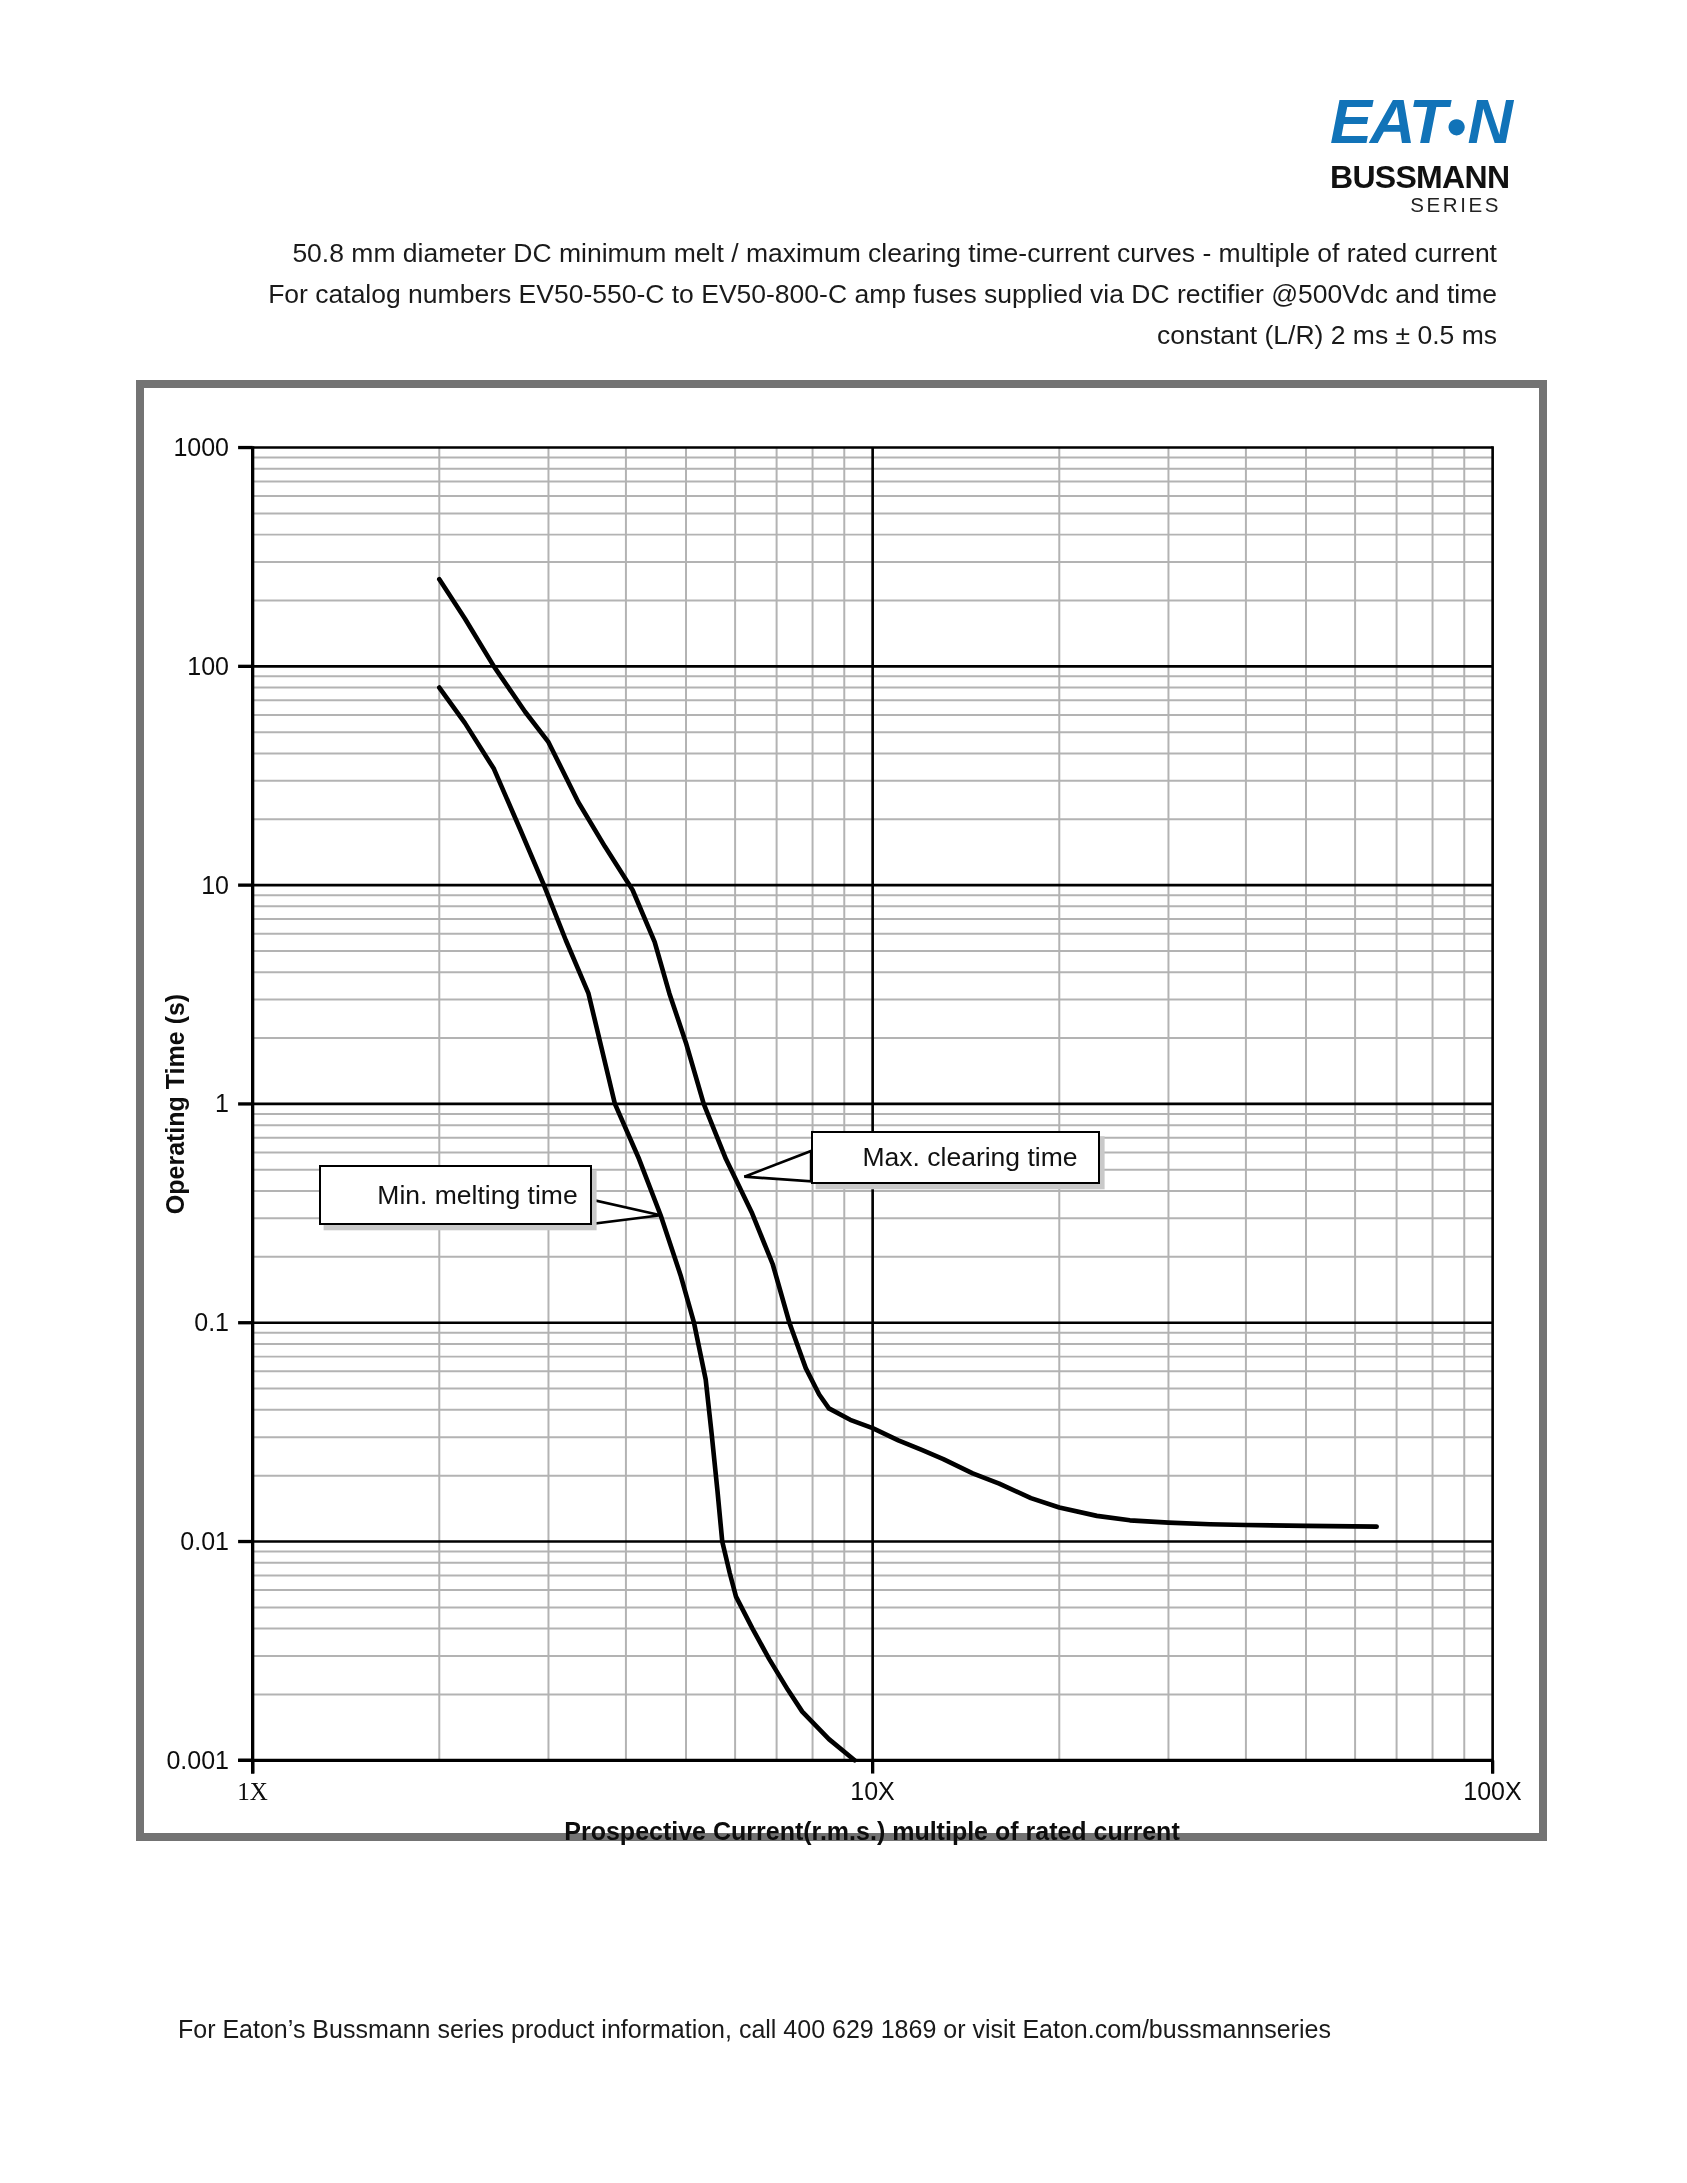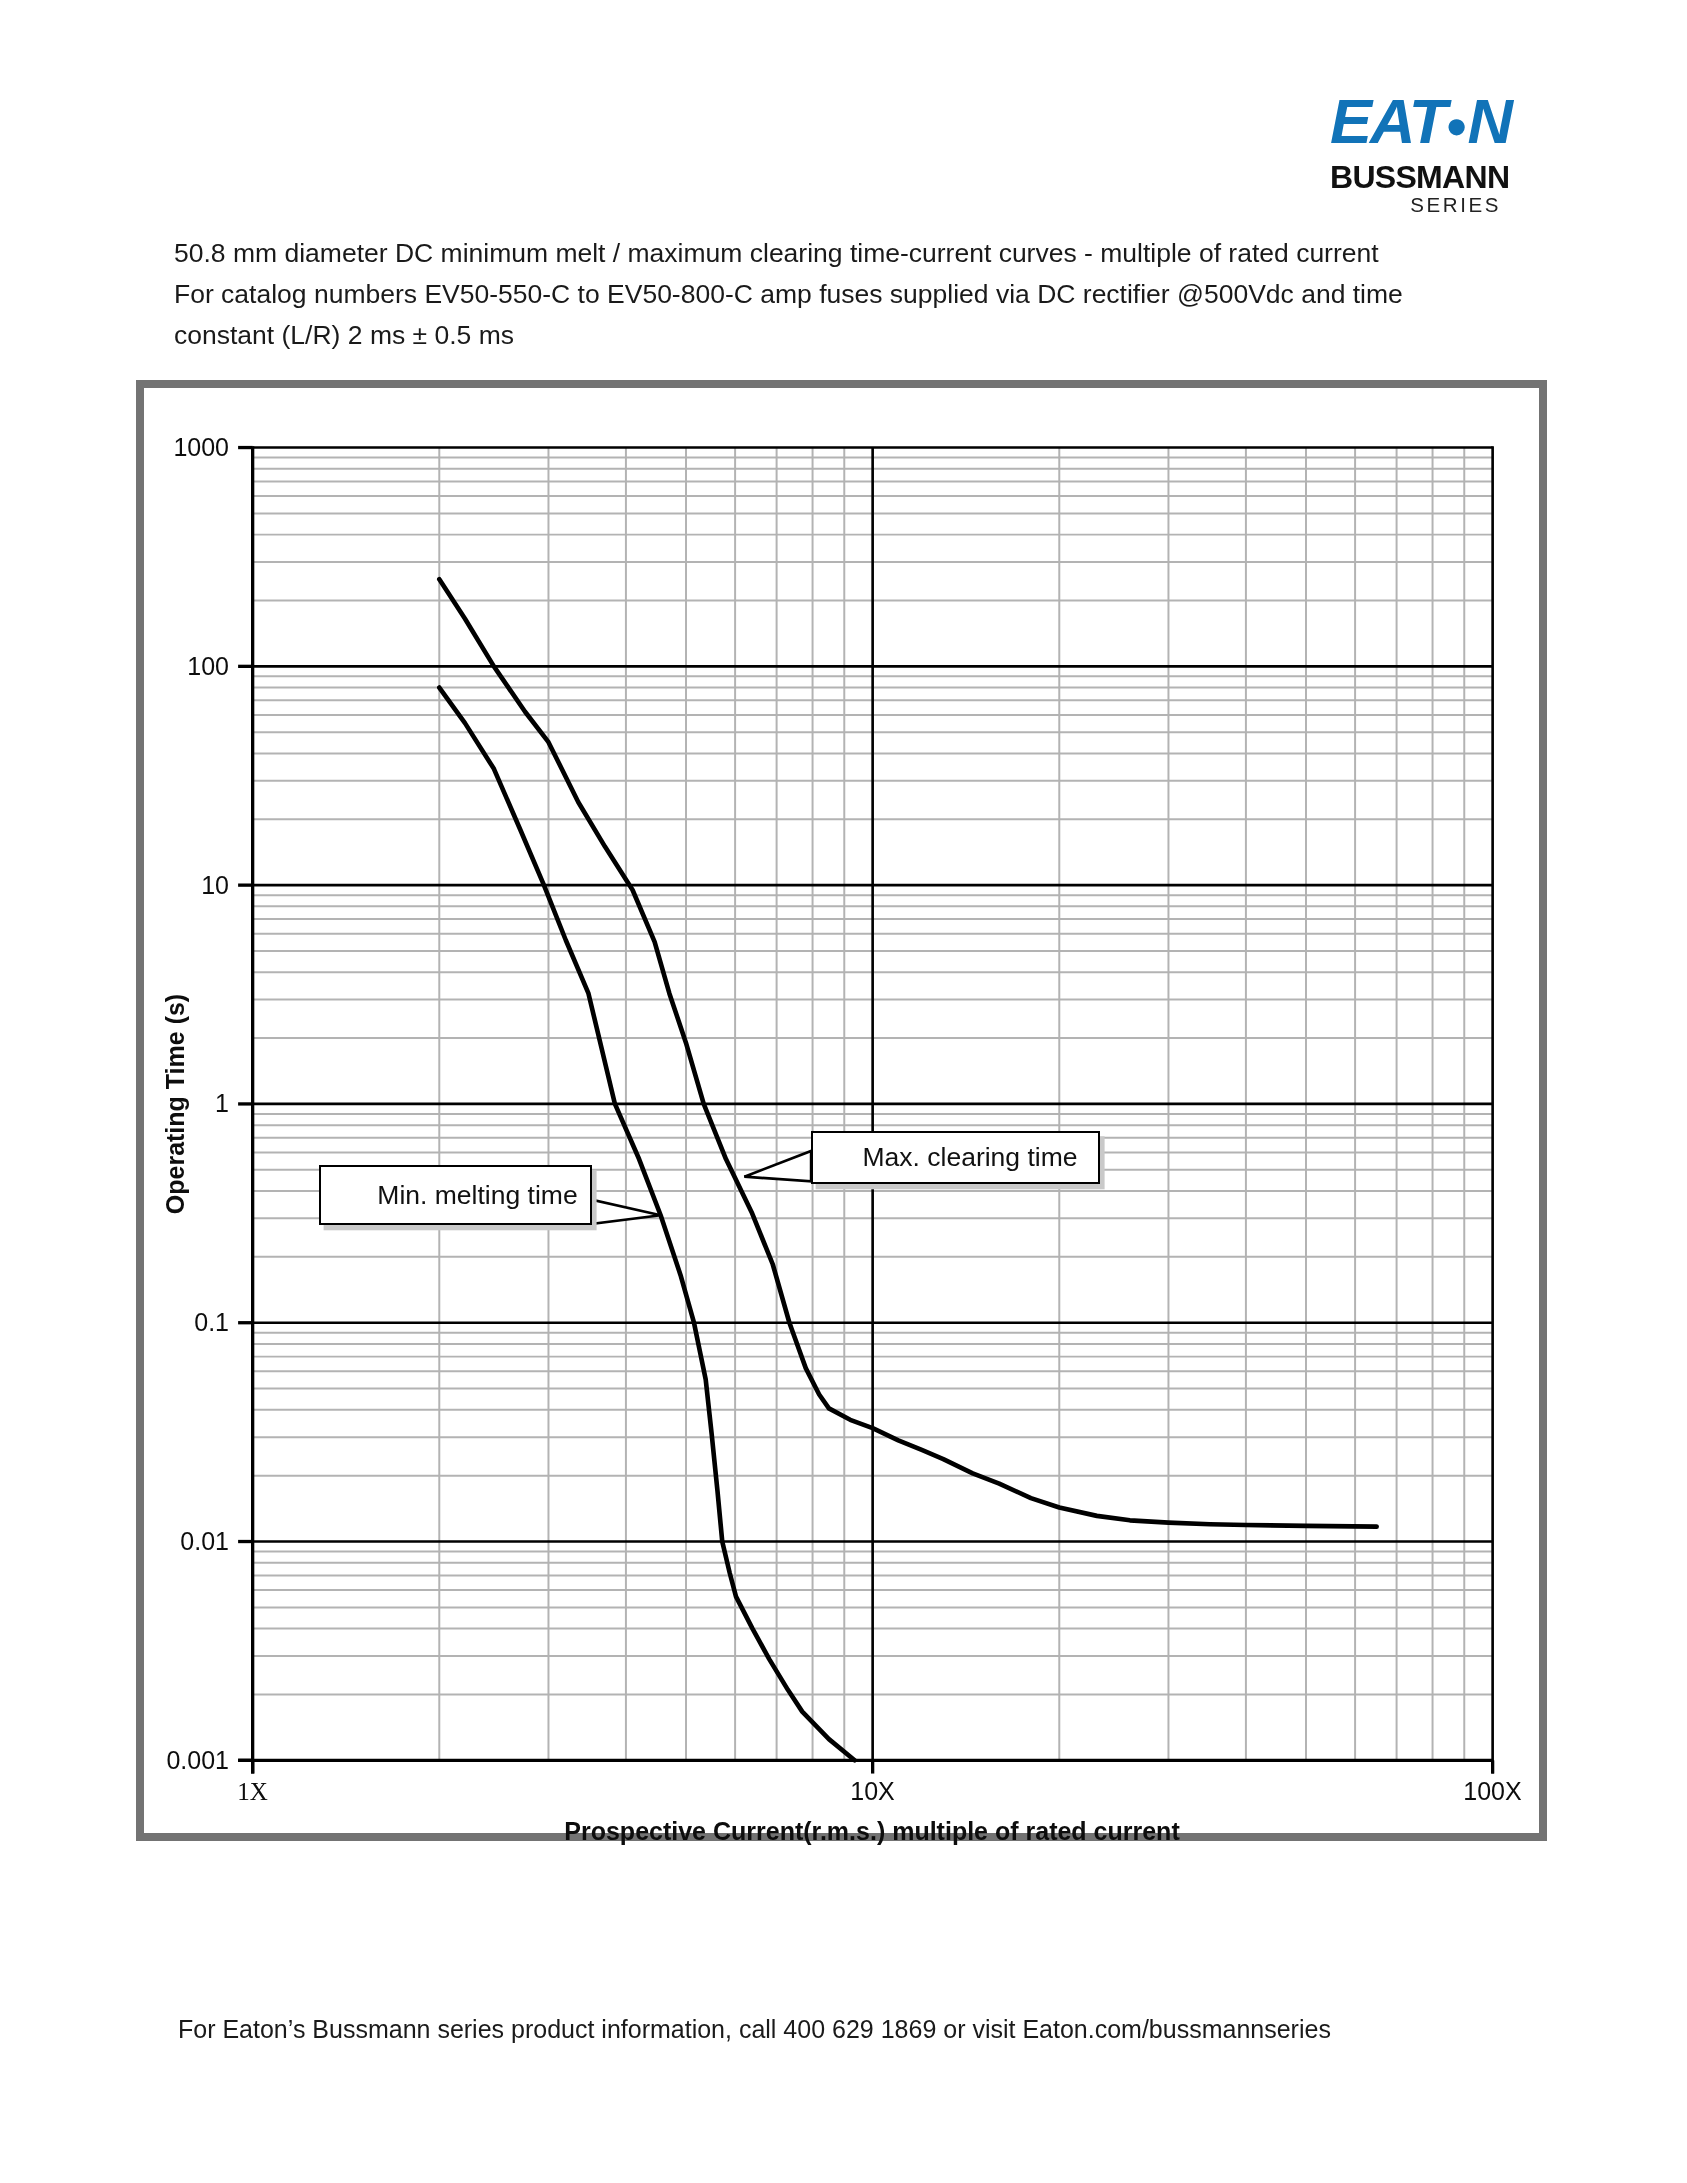--- a/index.html
+++ b/index.html
@@ -10,21 +10,21 @@
   
   .logo-block { position:absolute; top:91px; left:1330px; width:171px; text-align:right; }
   .eaton-logo { font-size:63px; font-weight:bold; font-style:italic; letter-spacing:-2px;
                 line-height:61px; white-space:nowrap; }
   .eaton-dot  { font-style:normal; font-size:0.60em; vertical-align:0.12em; letter-spacing:-0.7px; }
   .bussmann   { font-size:32px; font-weight:700; letter-spacing:-0.7px; color:#111; line-height:34px; margin-top:4px;}
   .series     { font-size:20.5px; font-weight:400; letter-spacing:2.6px; color:#222; line-height:22px; }
 
   
   .doc-title { position:absolute; left:174px; top:233px; width:1323px;
-               font-size:26.5px; line-height:41px; color:#1a1a1a; }
+               font-size:26.5px; line-height:41px; color:#1a1a1a;text-align:right; }
 
   
   .chart-frame { position:absolute; left:136px; top:380px; width:1411px; height:1461px;
                  border:8px solid #737373; background:#fff; }
   .chart-frame svg { position:absolute; left:0; top:0; }
 
   .y-tick-label { position:absolute; left:0; width:85px; text-align:right;
                   font-size:25px; color:#0d0d0d; line-height:29px; }
   .x-tick-label { position:absolute; width:119px; text-align:center;
                   font-size:25px; color:#0d0d0d; line-height:29px; }

